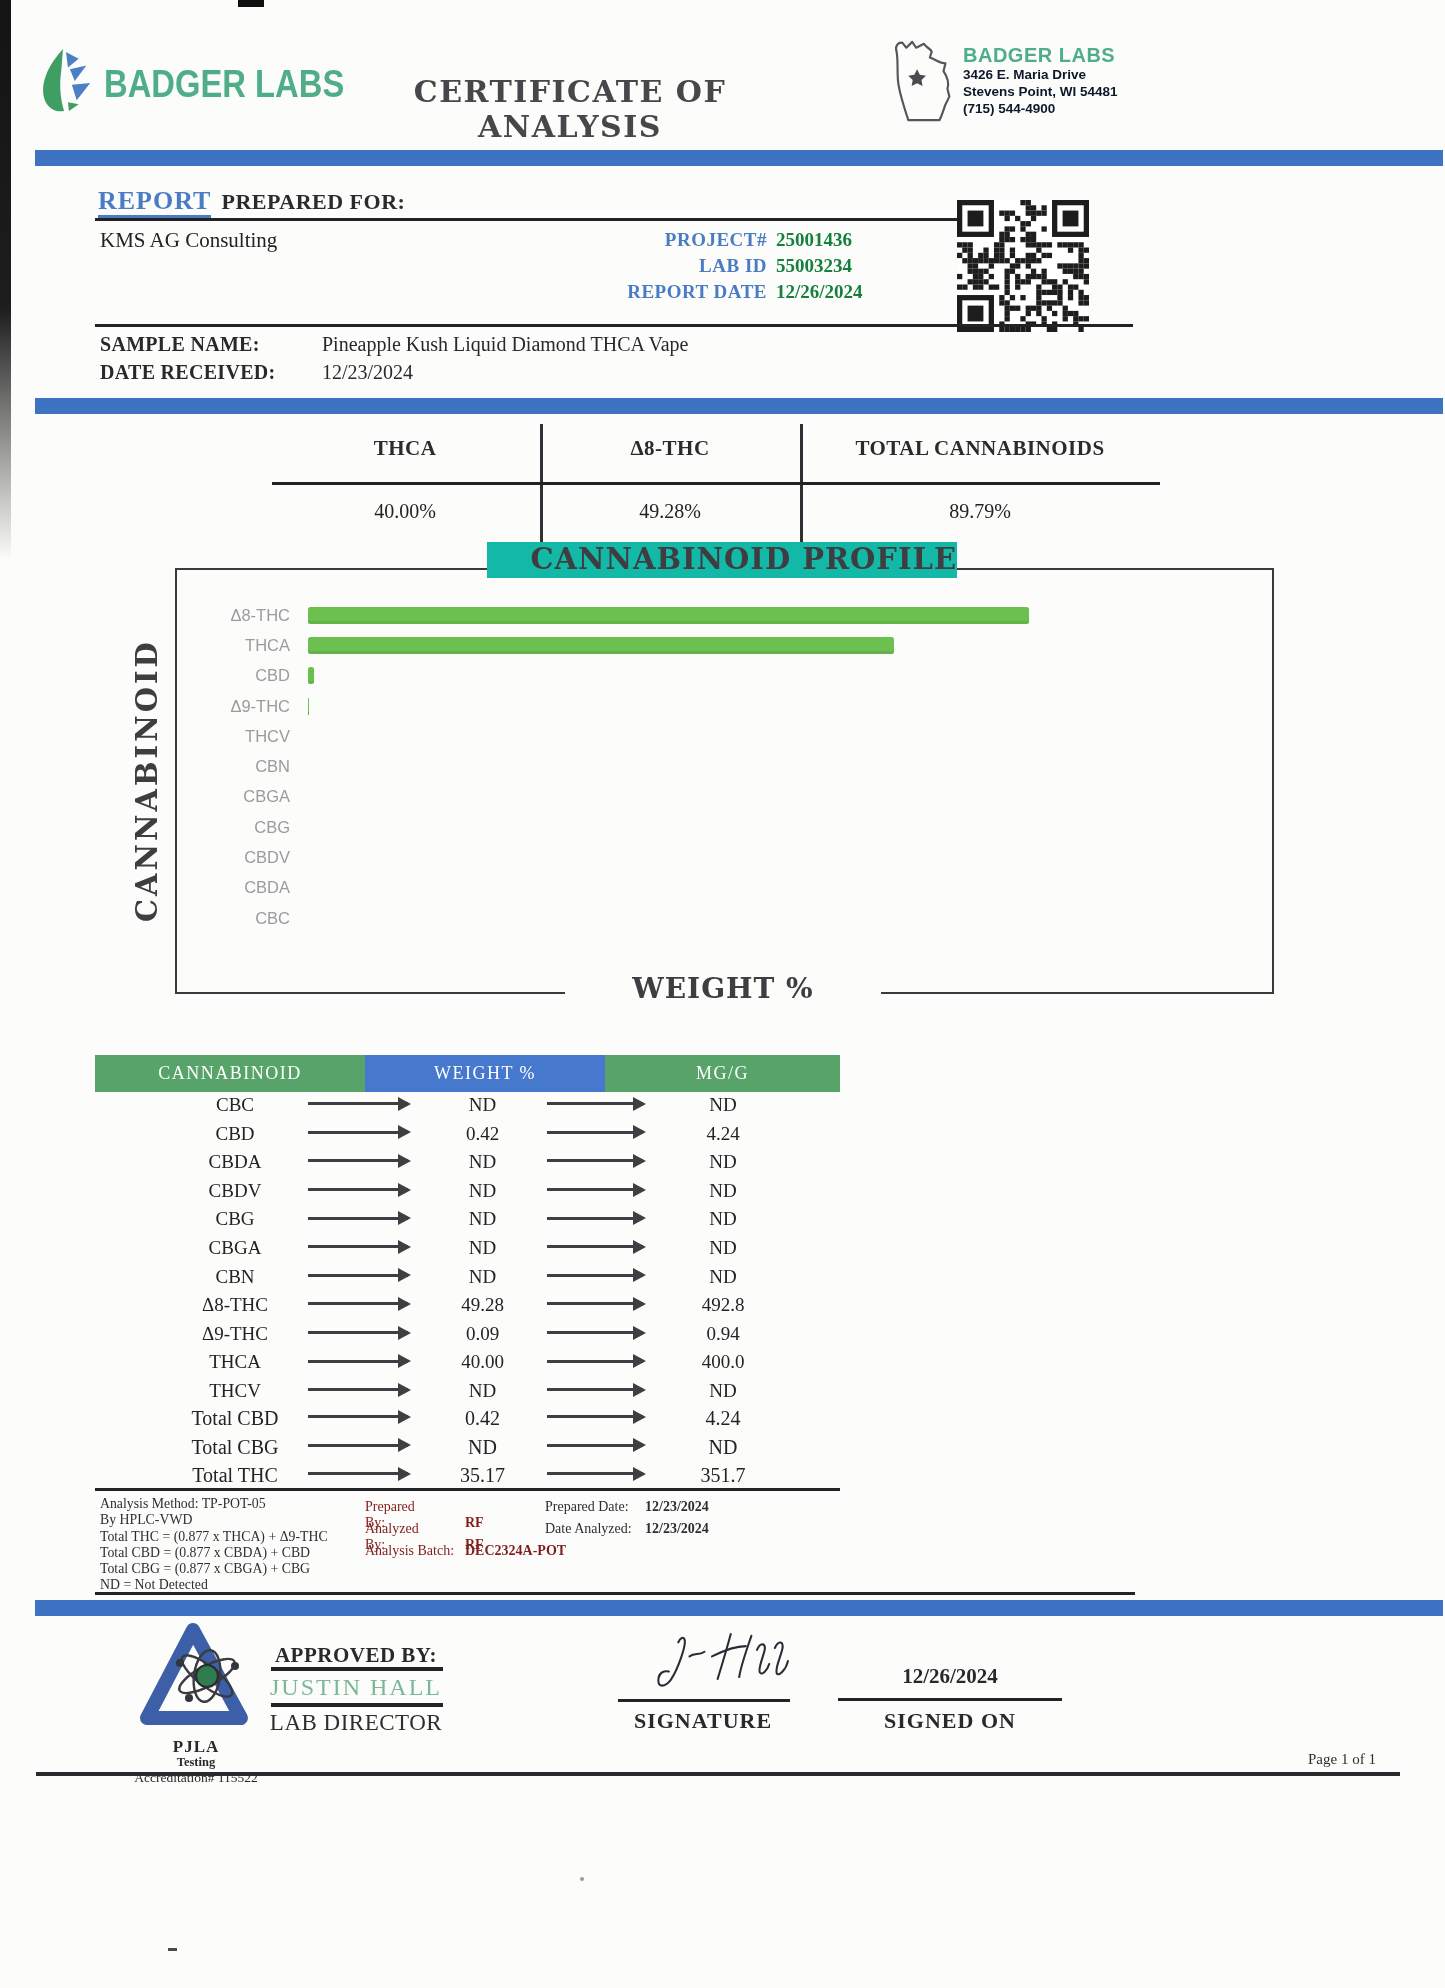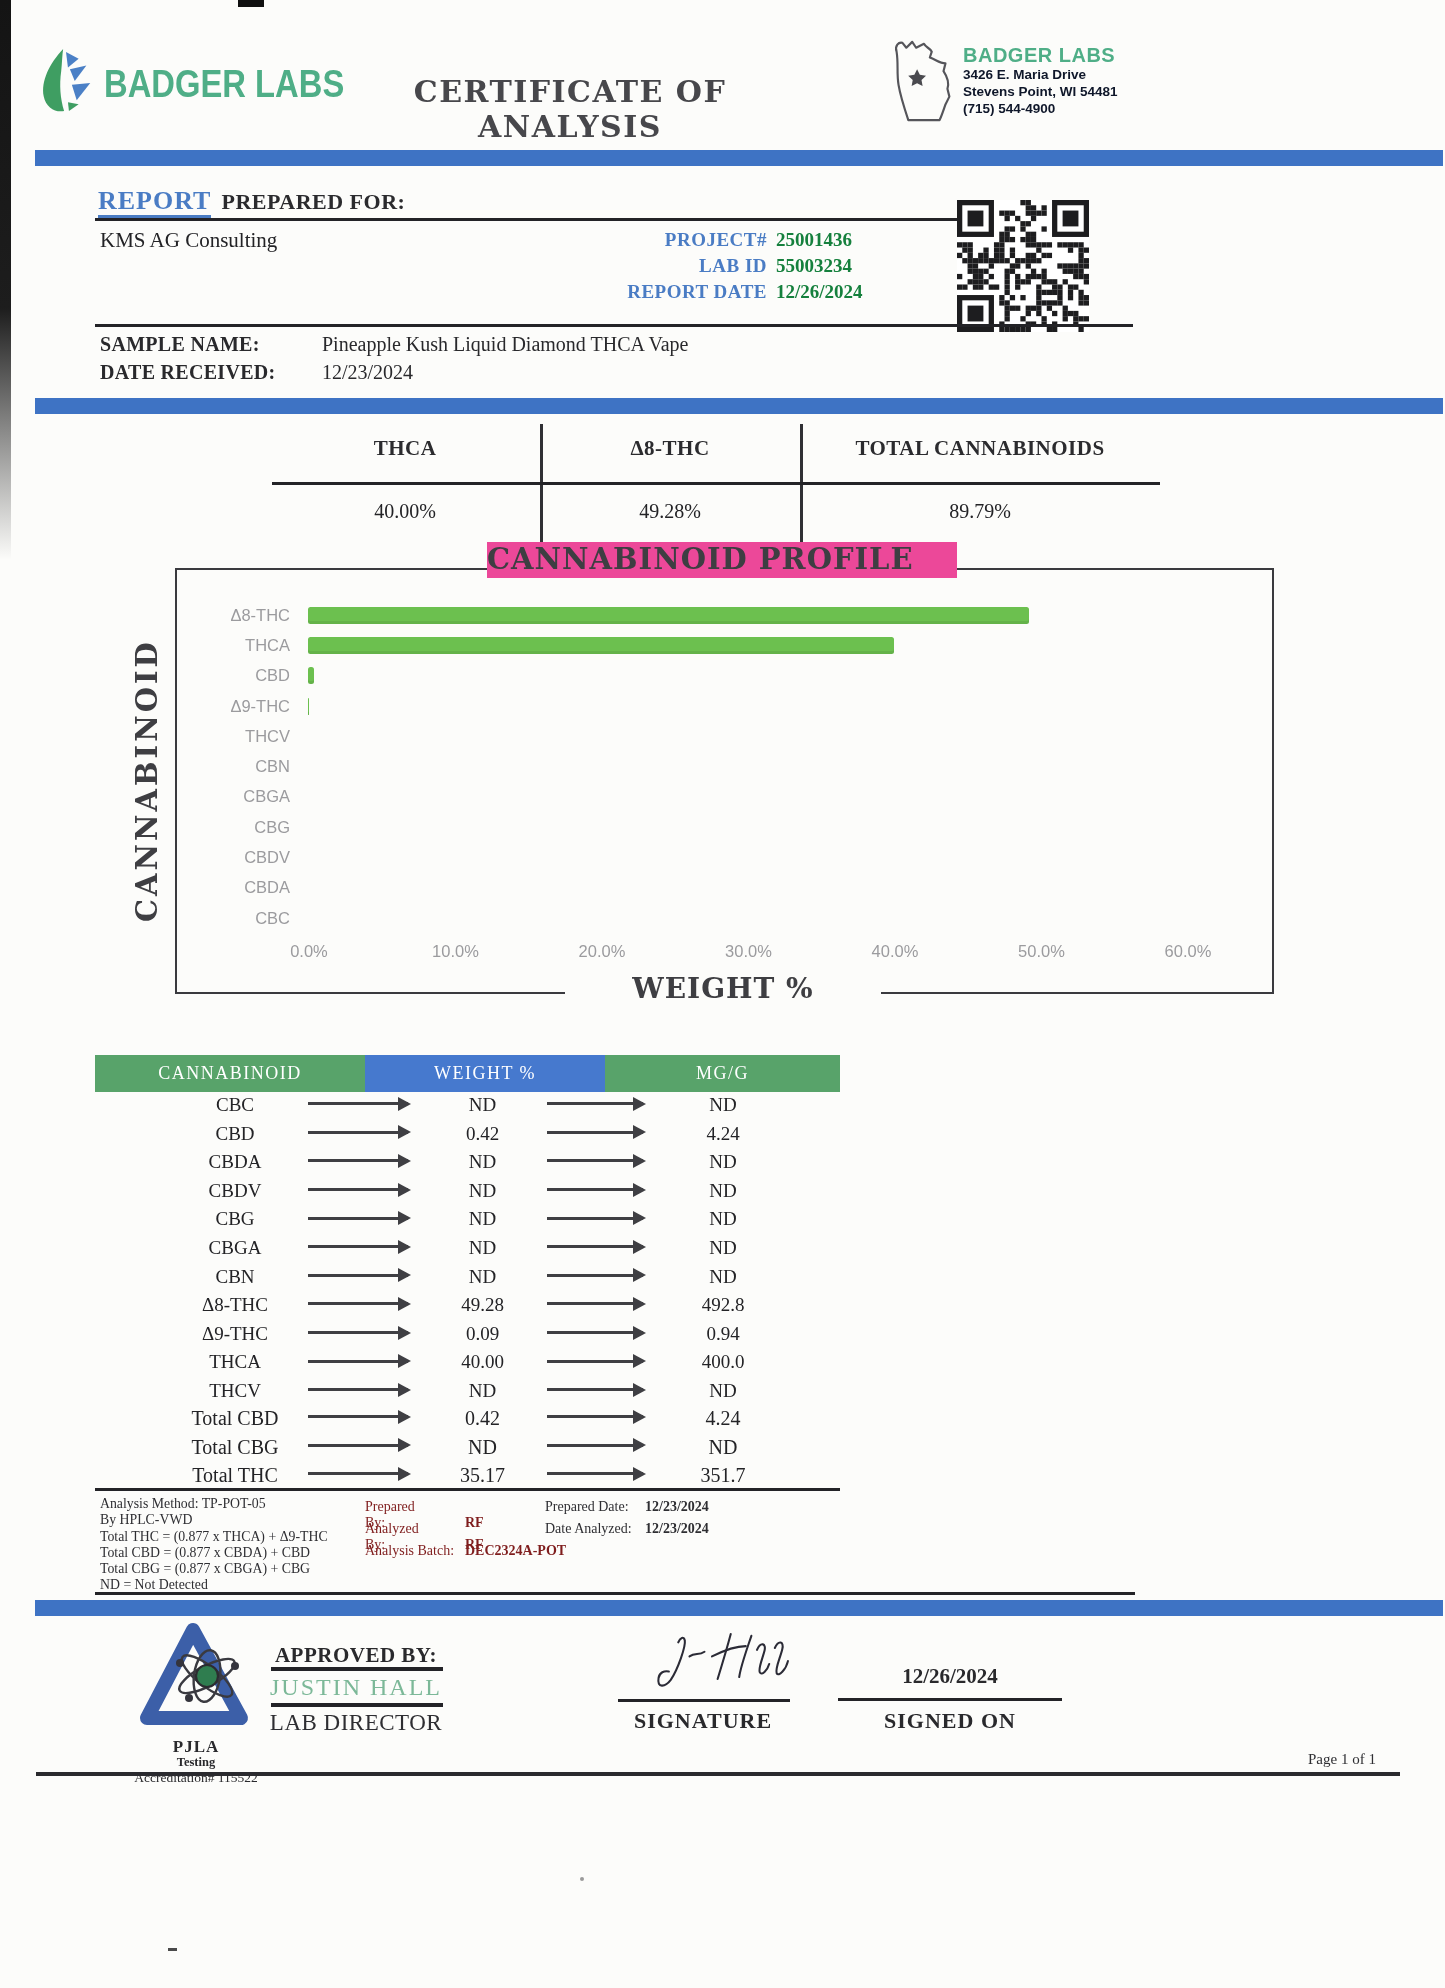--- a/index.html
+++ b/index.html
@@ -51,21 +51,21 @@
   
   .sum-head{top:436px;font-weight:bold;font-size:21px;text-align:center;color:#2b2b2e;letter-spacing:.5px;}
   .sum-val{top:500px;font-size:20px;text-align:center;color:#232326;}
   .sh1,.sv1{left:270px;width:270px;} .sh2,.sv2{left:540px;width:260px;} .sh3,.sv3{left:800px;width:360px;}
   .rule-summary{left:272px;top:482px;width:888px;height:3px;}
   .sum-div{position:absolute;top:424px;width:3px;height:132px;background:#303034;}
   .sd1{left:540px;} .sd2{left:800px;}
 
   
   .chart-frame{left:175px;top:568px;width:1095px;height:422px;border:2.5px solid #3a3a3e;}
-  .chart-title{left:487px;top:542px;width:470px;height:36px;background:#ec4899;text-align:left;
+  .chart-title{left:487px;top:542px;width:470px;height:36px;background:#14b8a6;text-align:right;
                font-family:"DejaVu Serif",serif;font-weight:bold;font-size:29px;color:#3e3e42;letter-spacing:1px;}
   .chart-ylabel{left:130px;top:636px;height:290px;writing-mode:vertical-rl;transform:rotate(180deg);
                 font-family:"DejaVu Serif",serif;font-weight:bold;font-size:29px;color:#3e3e42;letter-spacing:3px;text-align:center;}
   .chart-rows{left:178px;top:600px;width:1088px;}
   .crow{display:flex;align-items:center;height:30.3px;}
   .clab{width:112px;text-align:right;font-family:"Liberation Sans",sans-serif;font-size:16.5px;color:#9b9b9e;flex:none;}
   .ctrack{flex:1;margin-left:18px;position:relative;height:17px;}
   .cbar{position:absolute;left:0;top:0;height:17px;background:#6cc04f;border-radius:2.5px;
         box-shadow:inset 0 -3px 0 rgba(0,0,0,0.07);}
   .chart-ticks{left:178px;top:942px;height:22px;width:1088px;}
@@ -481,29 +481,20 @@
           <span class="cbar" style="width: 0px; background: rgb(108, 192, 79);"></span>
         </span>
       </div>
       <div class="crow">
         <span class="clab">CBC</span>
         <span class="ctrack">
           <span class="cbar" style="width: 0px; background: rgb(108, 192, 79);"></span>
         </span>
       </div>
     </div>
-  <div class="abs chart-ticks" id="chart-ticks">
-      <span class="tick" style="left: 91px;">0.0%</span>
-      <span class="tick" style="left: 237.5px;">10.0%</span>
-      <span class="tick" style="left: 384px;">20.0%</span>
-      <span class="tick" style="left: 530.5px;">30.0%</span>
-      <span class="tick" style="left: 677px;">40.0%</span>
-      <span class="tick" style="left: 823.5px;">50.0%</span>
-      <span class="tick" style="left: 970px;">60.0%</span>
-    </div>
   <div class="abs chart-xlabel">WEIGHT %</div>
 
   <div class="abs thead">
     <div class="th th-g1">CANNABINOID</div>
     <div class="th th-b">WEIGHT %</div>
     <div class="th th-g2">MG/G</div>
   </div>
   <div class="abs table-rows" id="table-rows">
       <div class="trow ">
         <span class="tc tname">CBC</span>

